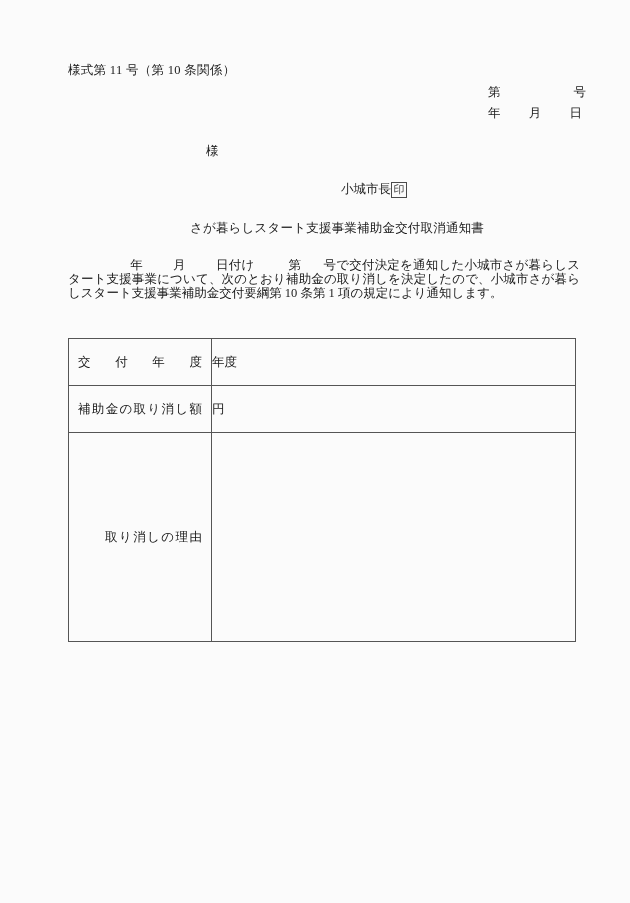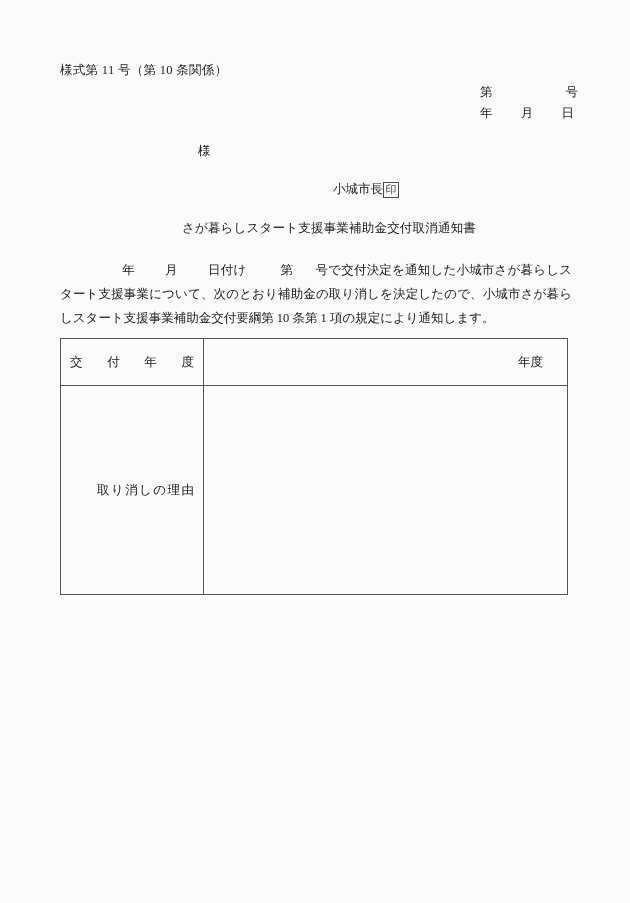--- a/index.html
+++ b/index.html
@@ -13,20 +13,21 @@
     font-family: "Liberation Serif", "DejaVu Serif", serif;
     color: #1a1a1a;
     position: relative;
     overflow: hidden;
     -webkit-font-smoothing: antialiased;
   }
 
   .page {
     position: absolute;
     inset: 0;
+    margin-left: 8px;
   }
 
   
   .form-no {
     position: absolute;
     left: 60px;
     top: 62px;
     font-size: 12.5px;
     letter-spacing: 0.3px;
     white-space: nowrap;
@@ -96,21 +97,21 @@
     white-space: nowrap;
   }
 
   
   .body-text {
     position: absolute;
     left: 60px;
     top: 258px;
     width: 512px;
     font-size: 12.5px;
-    line-height: 24px;
+    line-height: 14px;
     text-align: justify;
     text-justify: inter-character;
   }
   .body-text .lead-indent {
     display: inline-block;
     width: 62px;
   }
   .gap-s { display: inline-block; width: 22px; }
   .gap-m { display: inline-block; width: 30px; }
   .gap-l { display: inline-block; width: 34px; }
@@ -132,21 +133,21 @@
   .form-table td.label {
     width: 143px;
     text-align: justify;
     text-align-last: justify;
     padding: 0 9px;
     box-sizing: border-box;
     vertical-align: middle;
     border-radius: 13px;
   }
   .form-table td.value {
-    text-align: right;
+    text-align: left;
     vertical-align: middle;
     padding-right: 24px;
   }
   .row-fields { height: 47px; }
   .row-reason { height: 209px; }
   .row-reason td.label { vertical-align: middle; padding-left: 36px; }
   .row-reason td.value { padding: 0; }
 </style>
 </head>
 <body>
@@ -179,20 +180,24 @@
   <div class="body-text">
     <span class="lead-indent"></span><span>年</span><span class="gap-m"></span><span>月</span><span class="gap-m"></span><span>日付け</span><span class="gap-l"></span><span>第</span><span class="gap-s"></span><span>号で交付決定を通知した小城市さが暮らしスタート支援事業について、次のとおり補助金の取り消しを決定したので、小城市さが暮らしスタート支援事業補助金交付要綱第 10 条第 1 項の規定により通知します。</span>
   </div>
 
   <table class="form-table">
     <tbody>
       <tr class="row-fields">
         <td class="label">交　付　年　度</td>
         <td class="value">年度</td>
       </tr>
+      <tr class="row-fields">
+        <td class="label">補助金の取り消し額</td>
+        <td class="value">円</td>
+      </tr>
       <tr class="row-reason">
         <td class="label">取り消しの理由</td>
         <td class="value"></td>
       </tr>
     </tbody>
   </table>
 
 </div>
 
 </body></html>

